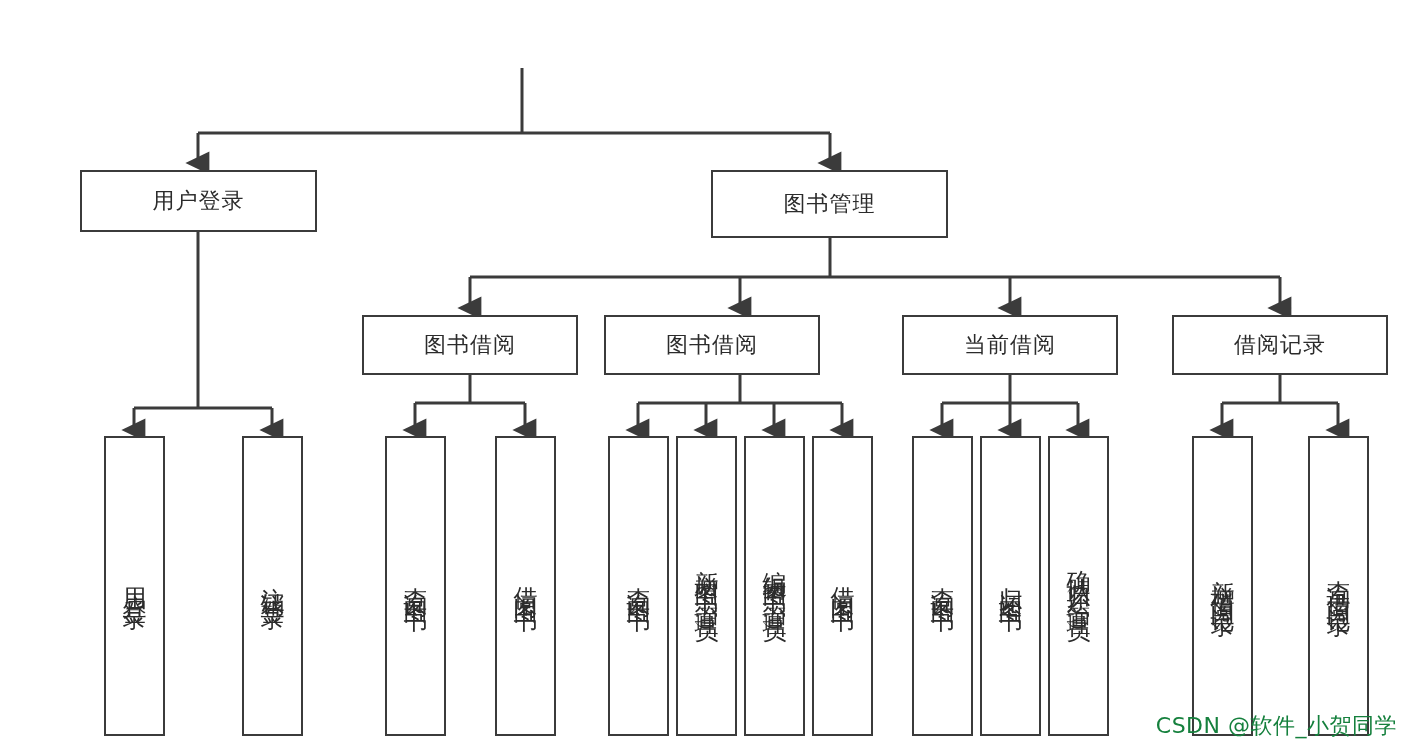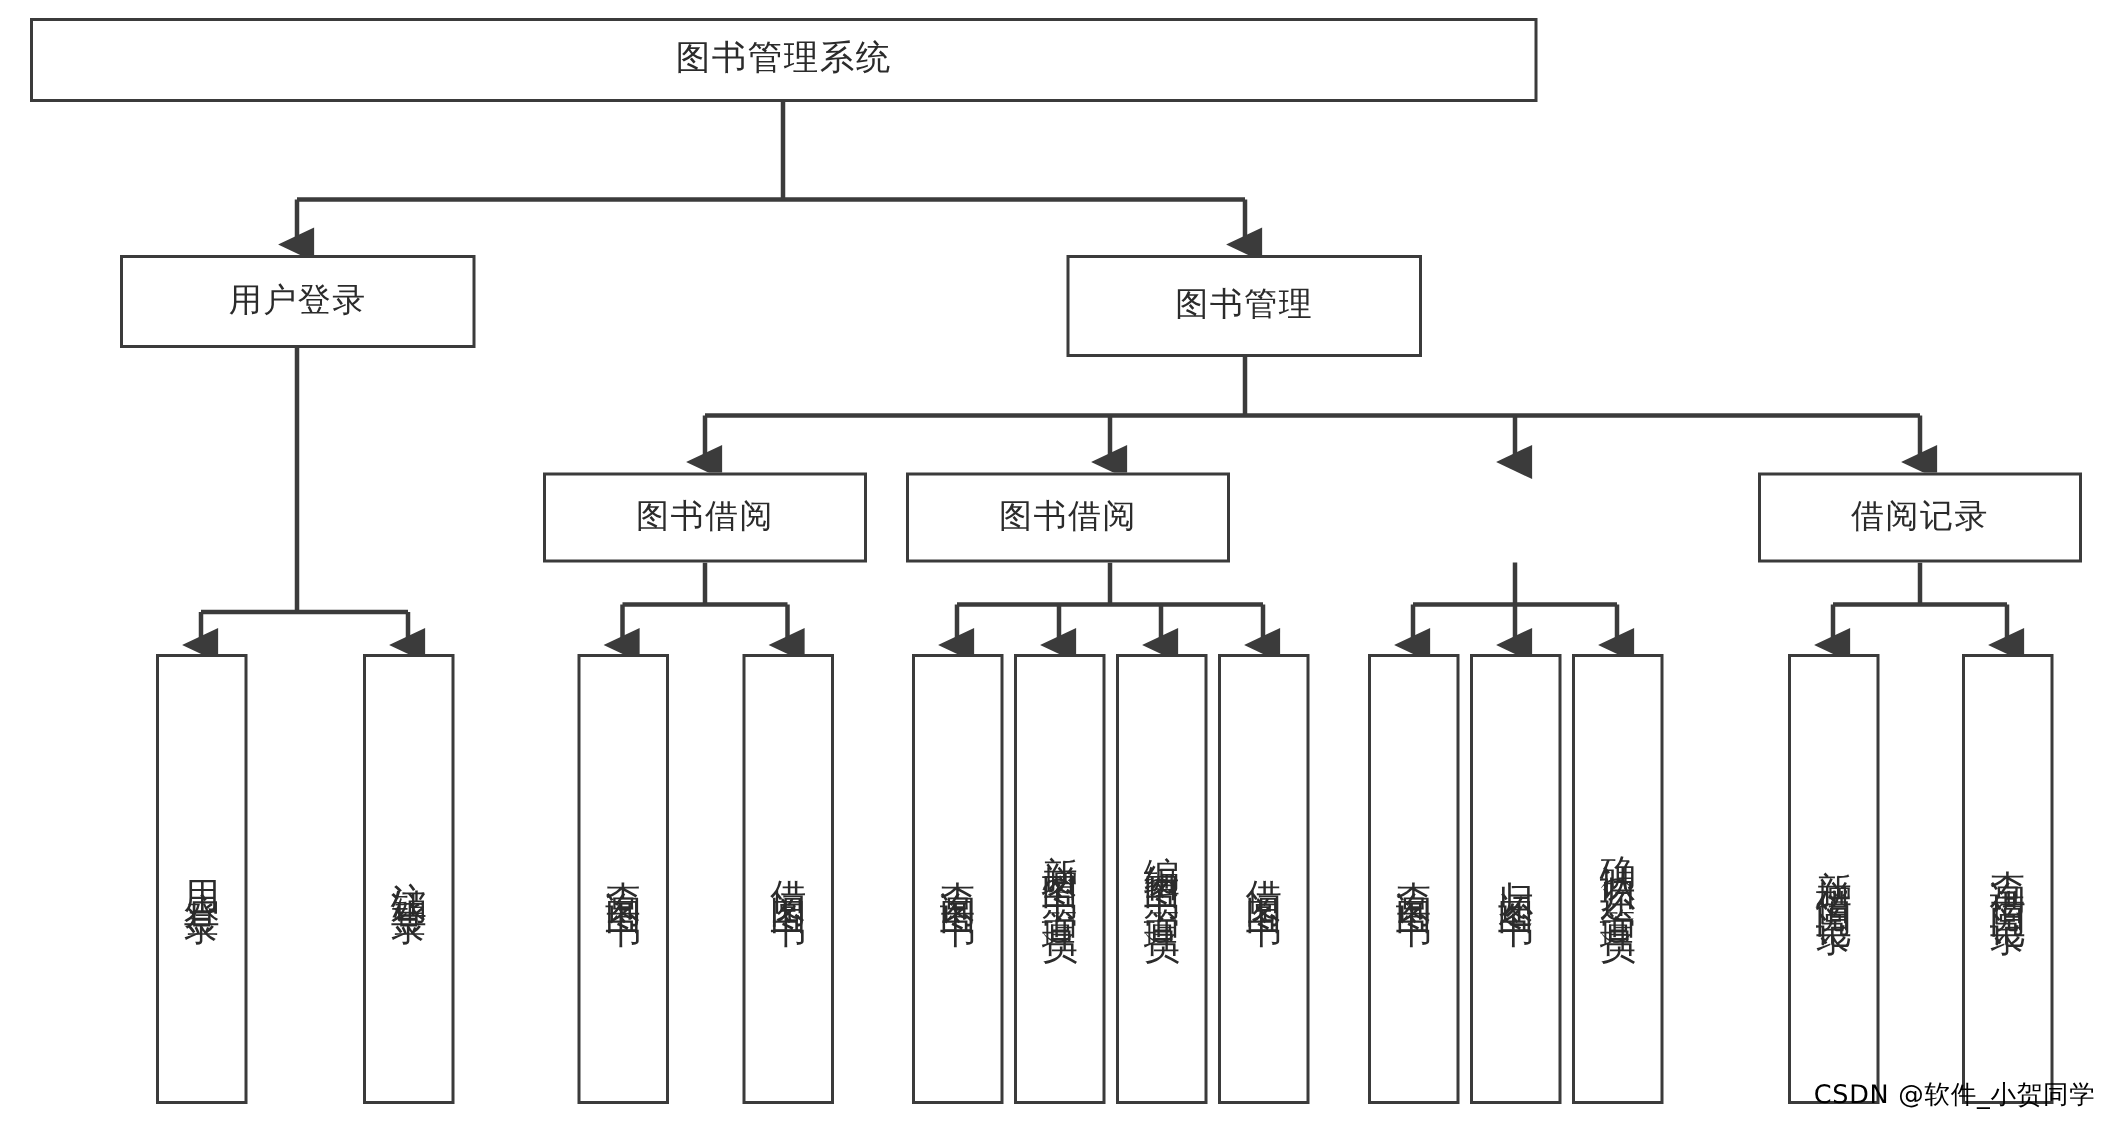--- a/index.html
+++ b/index.html
@@ -45,22 +45,22 @@
     font-size:24px;
     line-height:1.0;
     letter-spacing:7px;
     white-space:nowrap;
     transform:translateY(-4px);
   }
   .watermark{
     position:absolute;
     right:8px;
     bottom:6px;
-    font-size:17px;
-    color:#000000;
+    font-size:22px;
+    color:#15803d;
     letter-spacing:0.5px;
     z-index:5;
     white-space:nowrap;
   }
 </style>
 </head>
 <body>
 
 <div id="canvas">
 
@@ -107,36 +107,36 @@
       <path d="M1010,403 L1010,430" marker-end="url(#arrow)"></path>
       <path d="M1078,403 L1078,430" marker-end="url(#arrow)"></path>
 
       <path d="M1280,375 L1280,403"></path>
       <path d="M1222,403 L1338,403"></path>
       <path d="M1222,403 L1222,430" marker-end="url(#arrow)"></path>
       <path d="M1338,403 L1338,430" marker-end="url(#arrow)"></path>
     </g>
   </svg>
 
-  <div class="node root horiz" style="left:20px;top:12px;width:1005px;height:56px;">
-    <span class="label">图书管理系统</span>
-  </div>
 
   <div class="node horiz" style="left:80px;top:170px;width:237px;height:62px;">
     <span class="label">用户登录</span>
   </div>
   <div class="node horiz" style="left:711px;top:170px;width:237px;height:68px;">
     <span class="label">图书管理</span>
   </div>
 
   <div class="node horiz" style="left:362px;top:315px;width:216px;height:60px;">
     <span class="label">图书借阅</span>
   </div>
   <div class="node horiz" style="left:604px;top:315px;width:216px;height:60px;">
     <span class="label">图书借阅</span>
+  </div>
+  <div class="node horiz" style="left:902px;top:315px;width:216px;height:60px;">
+    <span class="label">当前借阅</span>
   </div>
   <div class="node horiz" style="left:1172px;top:315px;width:216px;height:60px;">
     <span class="label">借阅记录</span>
   </div>
 
   <div class="node vert" style="left:104px;top:436px;width:61px;height:300px;">
     <span class="label">用户登录</span>
   </div>
   <div class="node vert" style="left:242px;top:436px;width:61px;height:300px;">
     <span class="label">注销登录</span>

